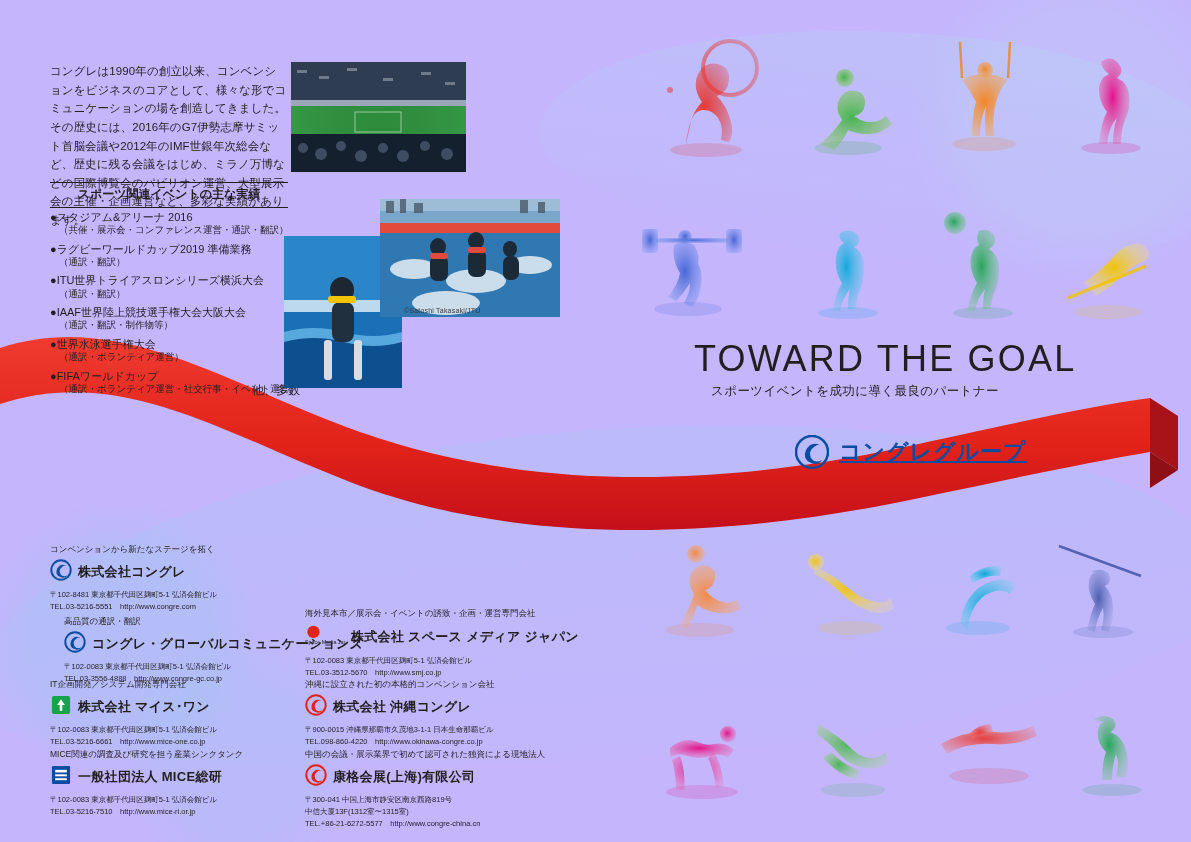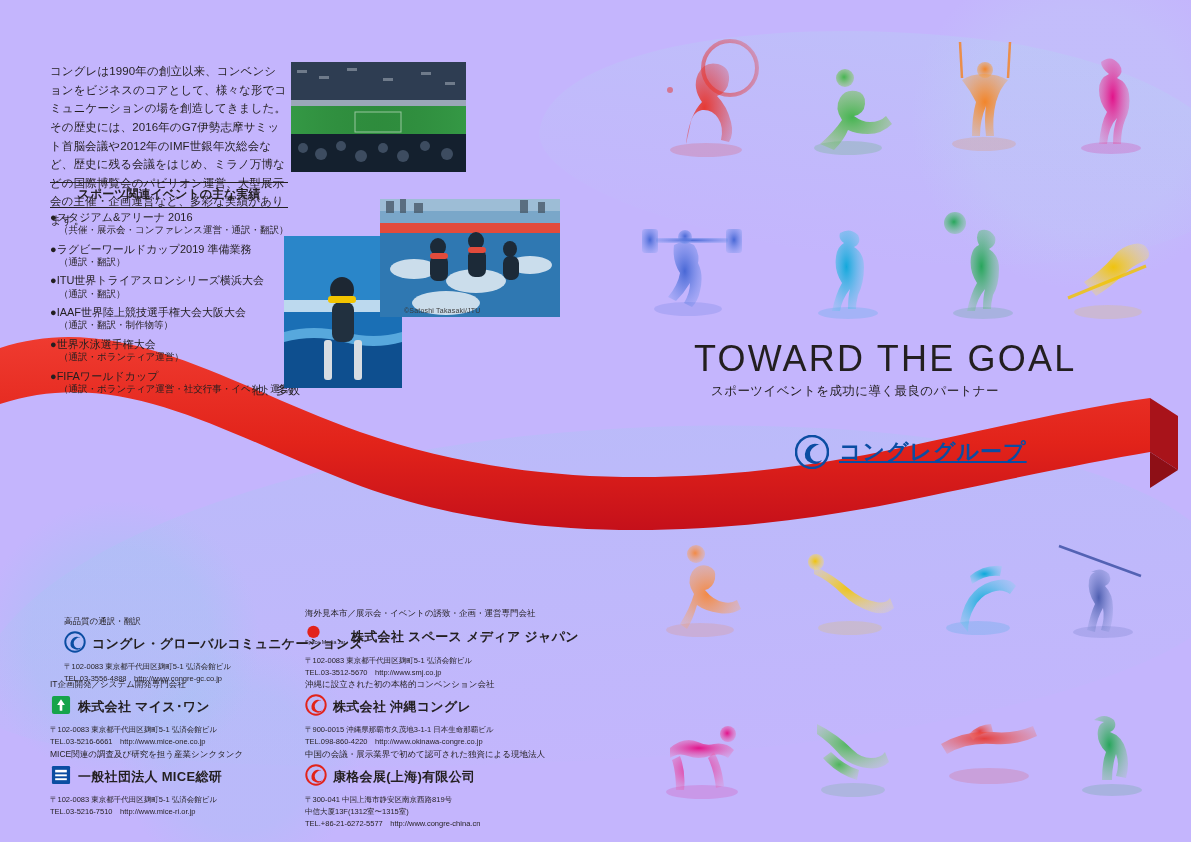--- a/index.html
+++ b/index.html
@@ -451,20 +451,34 @@
   <div class="grouplogo">
     <span class="mark">
       <svg width="34" height="34" viewBox="0 0 34 34">
         <circle cx="17" cy="17" r="16" fill="none" stroke="#0b4da2" stroke-width="2.6"></circle>
         <path d="M25 10 q-9 -4 -14 5 q-4 9 5 13 q7 3 11 -3 q-7 4 -11 -2 q-3 -7 3 -11 q4 -3 6 -2z" fill="#0b4da2"></path>
       </svg>
     </span>
     <span class="txt">コングレグループ</span>
   </div>
 
+  <div class="col c1">
+    <span class="cap">コンベンションから新たなステージを拓く</span>
+    <div class="nm">
+      <span class="lg">
+        <svg width="22" height="22" viewBox="0 0 34 34">
+            <circle cx="17" cy="17" r="15" fill="none" stroke="#0b4da2" stroke-width="3"></circle>
+            <path d="M25 10 q-9 -4 -14 5 q-4 9 5 13 q7 3 11 -3 q-7 4 -11 -2 q-3 -7 3 -11 q4 -3 6 -2z" fill="#0b4da2"></path>
+          </svg>
+      </span>
+      <span class="nmtxt">株式会社コングレ</span>
+    </div>
+    <span class="addr">〒102-8481 東京都千代田区麹町5-1 弘済会館ビル</span><br>
+    <span class="addr">TEL.03-5216-5551　http://www.congre.com</span>
+  </div>
 
   <div class="col c2">
     <span class="cap">高品質の通訳・翻訳</span>
     <div class="nm">
       <span class="lg">
         <svg width="22" height="22" viewBox="0 0 34 34">
             <circle cx="17" cy="17" r="15" fill="none" stroke="#0b4da2" stroke-width="3"></circle>
             <path d="M25 10 q-9 -4 -14 5 q-4 9 5 13 q7 3 11 -3 q-7 4 -11 -2 q-3 -7 3 -11 q4 -3 6 -2z" fill="#0b4da2"></path>
           </svg>
       </span>

